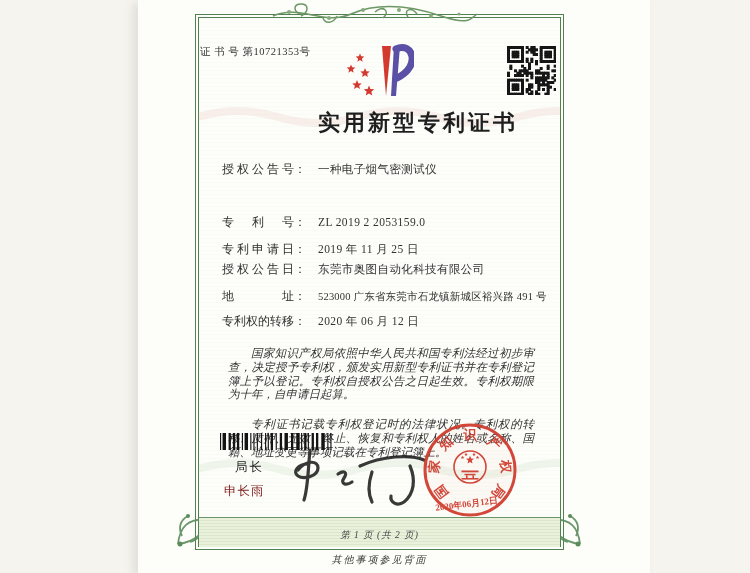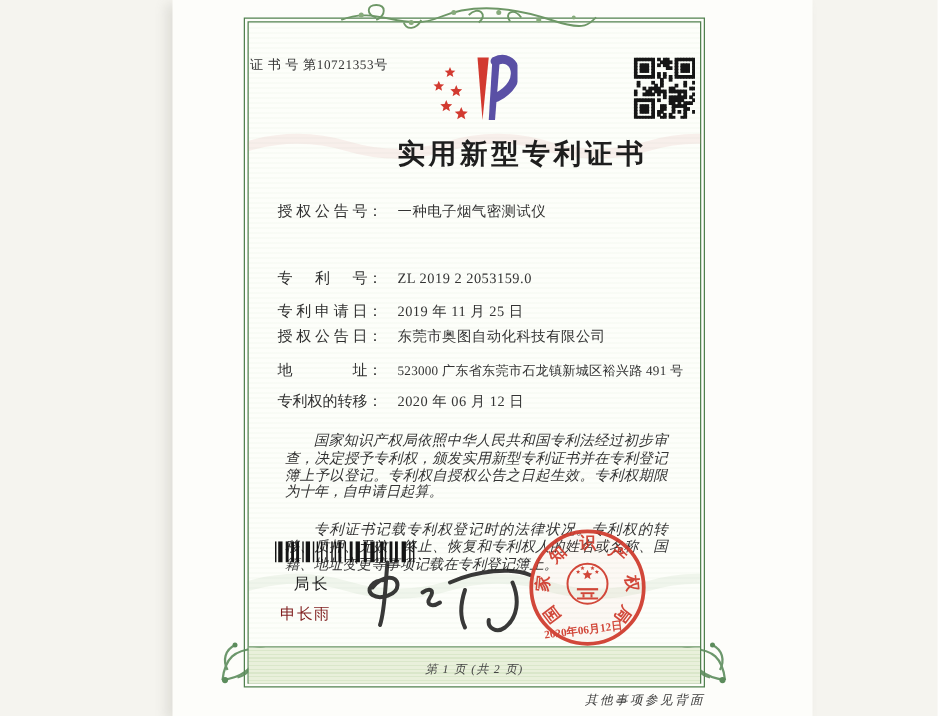--- a/index.html
+++ b/index.html
@@ -29,21 +29,21 @@
   .band{
     position:absolute;left:61px;top:517px;width:361px;height:29px;
     background:repeating-linear-gradient(180deg,#e9f0db 0 2px,#dae7ca 2px 3px);
     border-top:1px solid #6b9566;
   }
   .page-info{
     position:absolute;left:57px;top:529px;width:369px;text-align:center;
     font-size:9.5px;color:#444;letter-spacing:1px;font-style:italic;
   }
   .back-note{
-    position:absolute;left:57px;top:553px;width:369px;text-align:right;
+    position:absolute;left:57px;top:553px;width:369px;text-align:center;
     font-size:10px;font-style:italic;color:#3b3b3b;letter-spacing:2px;font-family:Liberation Serif, serif;
   }
   .cert-no{
     position:absolute;left:62px;top:45px;
     font-size:10.5px;color:#333;letter-spacing:.5px;
   }
   .logo{position:absolute;left:204px;top:42px;width:72px;height:58px;}
   .qr{position:absolute;left:369px;top:46px;width:49px;height:49px;}
   .title{
     position:absolute;left:57px;top:108px;width:446px;text-align:center;

